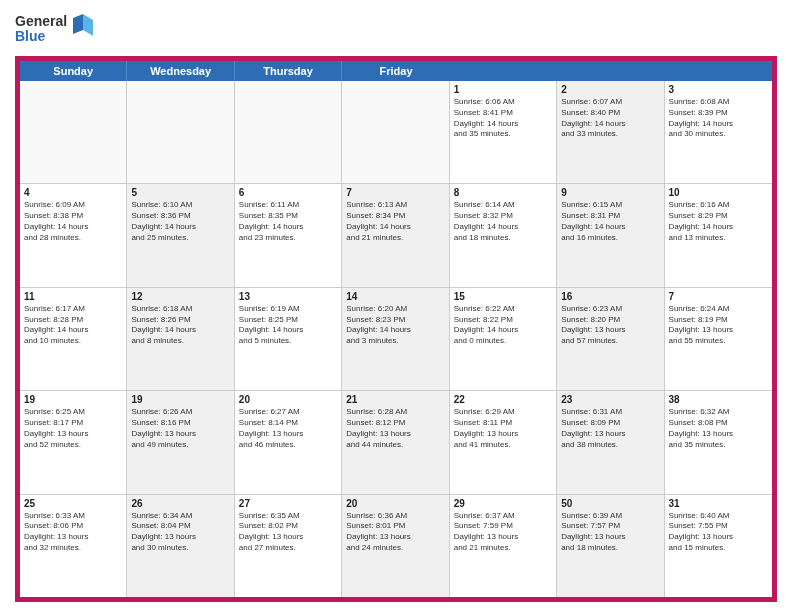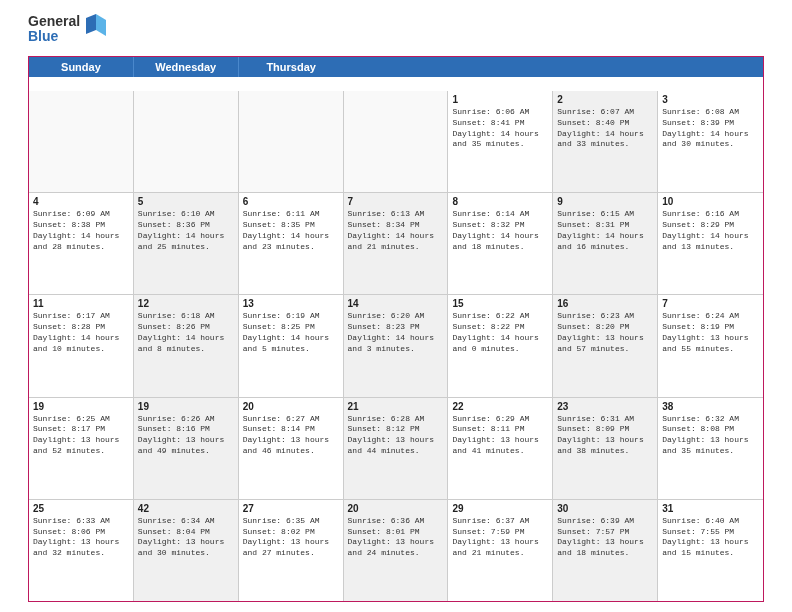--- a/index.html
+++ b/index.html
@@ -6,21 +6,21 @@
     body {
       font-family: Arial, sans-serif;
       background: #fff;
       width: 792px;
       height: 612px;
       overflow: hidden;
     }
     .page {
       width: 792px;
       height: 612px;
-      padding: 10px 28px;
+      padding: 10px 15px;
       display: flex;
       flex-direction: column;
     }
     .header {
       display: flex;
       justify-content: space-between;
       align-items: flex-start;
       margin-bottom: 8px;
     }
     .logo {
@@ -38,22 +38,21 @@
       line-height: 1.1;
     }
     .location {
       font-size: 14px;
       color: #555;
     }
     .calendar {
       flex: 1;
       display: flex;
       flex-direction: column;
-      border: 1px solid #be185d;
-      gap: 14px;
+      border: 5px solid #be185d;
     }
     .cal-header-row {
       display: grid;
       grid-template-columns: repeat(7, 1fr);
       background: #2d6db5;
     }
     .cal-header-cell {
       color: #fff;
       font-size: 11px;
       font-weight: bold;
@@ -89,21 +88,20 @@
     .day-num {
       font-size: 10px;
       font-weight: bold;
       margin-bottom: 2px;
       color: #222;
     }
     .cell-text {
       font-size: 8px;
       line-height: 1.35;
       color: #333;
-      font-family: Liberation Mono, monospace;
     }
   </style>
 </head>
 <body>
 
 <div class="page">
   <div class="header">
     <div class="logo">
 <svg width="80" height="38" viewBox="0 0 80 38">
   <text x="0" y="16" font-size="14" font-weight="bold" fill="#333" font-family="Arial">General</text>
@@ -116,20 +114,21 @@
       <div class="month-title"></div>
       <div class="location"></div>
     </div>
   </div>
 
   <div class="calendar">
     <div class="cal-header-row">
     <div class="cal-header-cell">Sunday</div>
         <div class="cal-header-cell">Wednesday</div>
         <div class="cal-header-cell">Thursday</div>
+        <div class="cal-header-cell">Friday</div>
       </div>
     <div class="cal-body">
     <div class="cal-row">
           <div class="cal-cell empty"></div>
           <div class="cal-cell empty"></div>
           <div class="cal-cell empty"></div>
           <div class="cal-cell empty"></div>
           <div class="cal-cell">
             <div class="day-num">1</div>
             <div class="cell-text">Sunrise: 6:06 AM<br>Sunset: 8:41 PM<br>Daylight: 14 hours<br>and 35 minutes.</div>
@@ -232,37 +231,37 @@
             <div class="day-num">38</div>
             <div class="cell-text">Sunrise: 6:32 AM<br>Sunset: 8:08 PM<br>Daylight: 13 hours<br>and 35 minutes.</div>
           </div>
         </div>
         <div class="cal-row">
           <div class="cal-cell">
             <div class="day-num">25</div>
             <div class="cell-text">Sunrise: 6:33 AM<br>Sunset: 8:06 PM<br>Daylight: 13 hours<br>and 32 minutes.</div>
           </div>
           <div class="cal-cell shaded">
-            <div class="day-num">42</div>
+            <div class="day-num">26</div>
             <div class="cell-text">Sunrise: 6:34 AM<br>Sunset: 8:04 PM<br>Daylight: 13 hours<br>and 30 minutes.</div>
           </div>
           <div class="cal-cell">
             <div class="day-num">27</div>
             <div class="cell-text">Sunrise: 6:35 AM<br>Sunset: 8:02 PM<br>Daylight: 13 hours<br>and 27 minutes.</div>
           </div>
           <div class="cal-cell shaded">
             <div class="day-num">20</div>
             <div class="cell-text">Sunrise: 6:36 AM<br>Sunset: 8:01 PM<br>Daylight: 13 hours<br>and 24 minutes.</div>
           </div>
           <div class="cal-cell">
             <div class="day-num">29</div>
             <div class="cell-text">Sunrise: 6:37 AM<br>Sunset: 7:59 PM<br>Daylight: 13 hours<br>and 21 minutes.</div>
           </div>
           <div class="cal-cell shaded">
-            <div class="day-num">30</div>
+            <div class="day-num">50</div>
             <div class="cell-text">Sunrise: 6:39 AM<br>Sunset: 7:57 PM<br>Daylight: 13 hours<br>and 18 minutes.</div>
           </div>
           <div class="cal-cell">
             <div class="day-num">31</div>
             <div class="cell-text">Sunrise: 6:40 AM<br>Sunset: 7:55 PM<br>Daylight: 13 hours<br>and 15 minutes.</div>
           </div>
         </div>
       </div>
   </div>
 </div>

